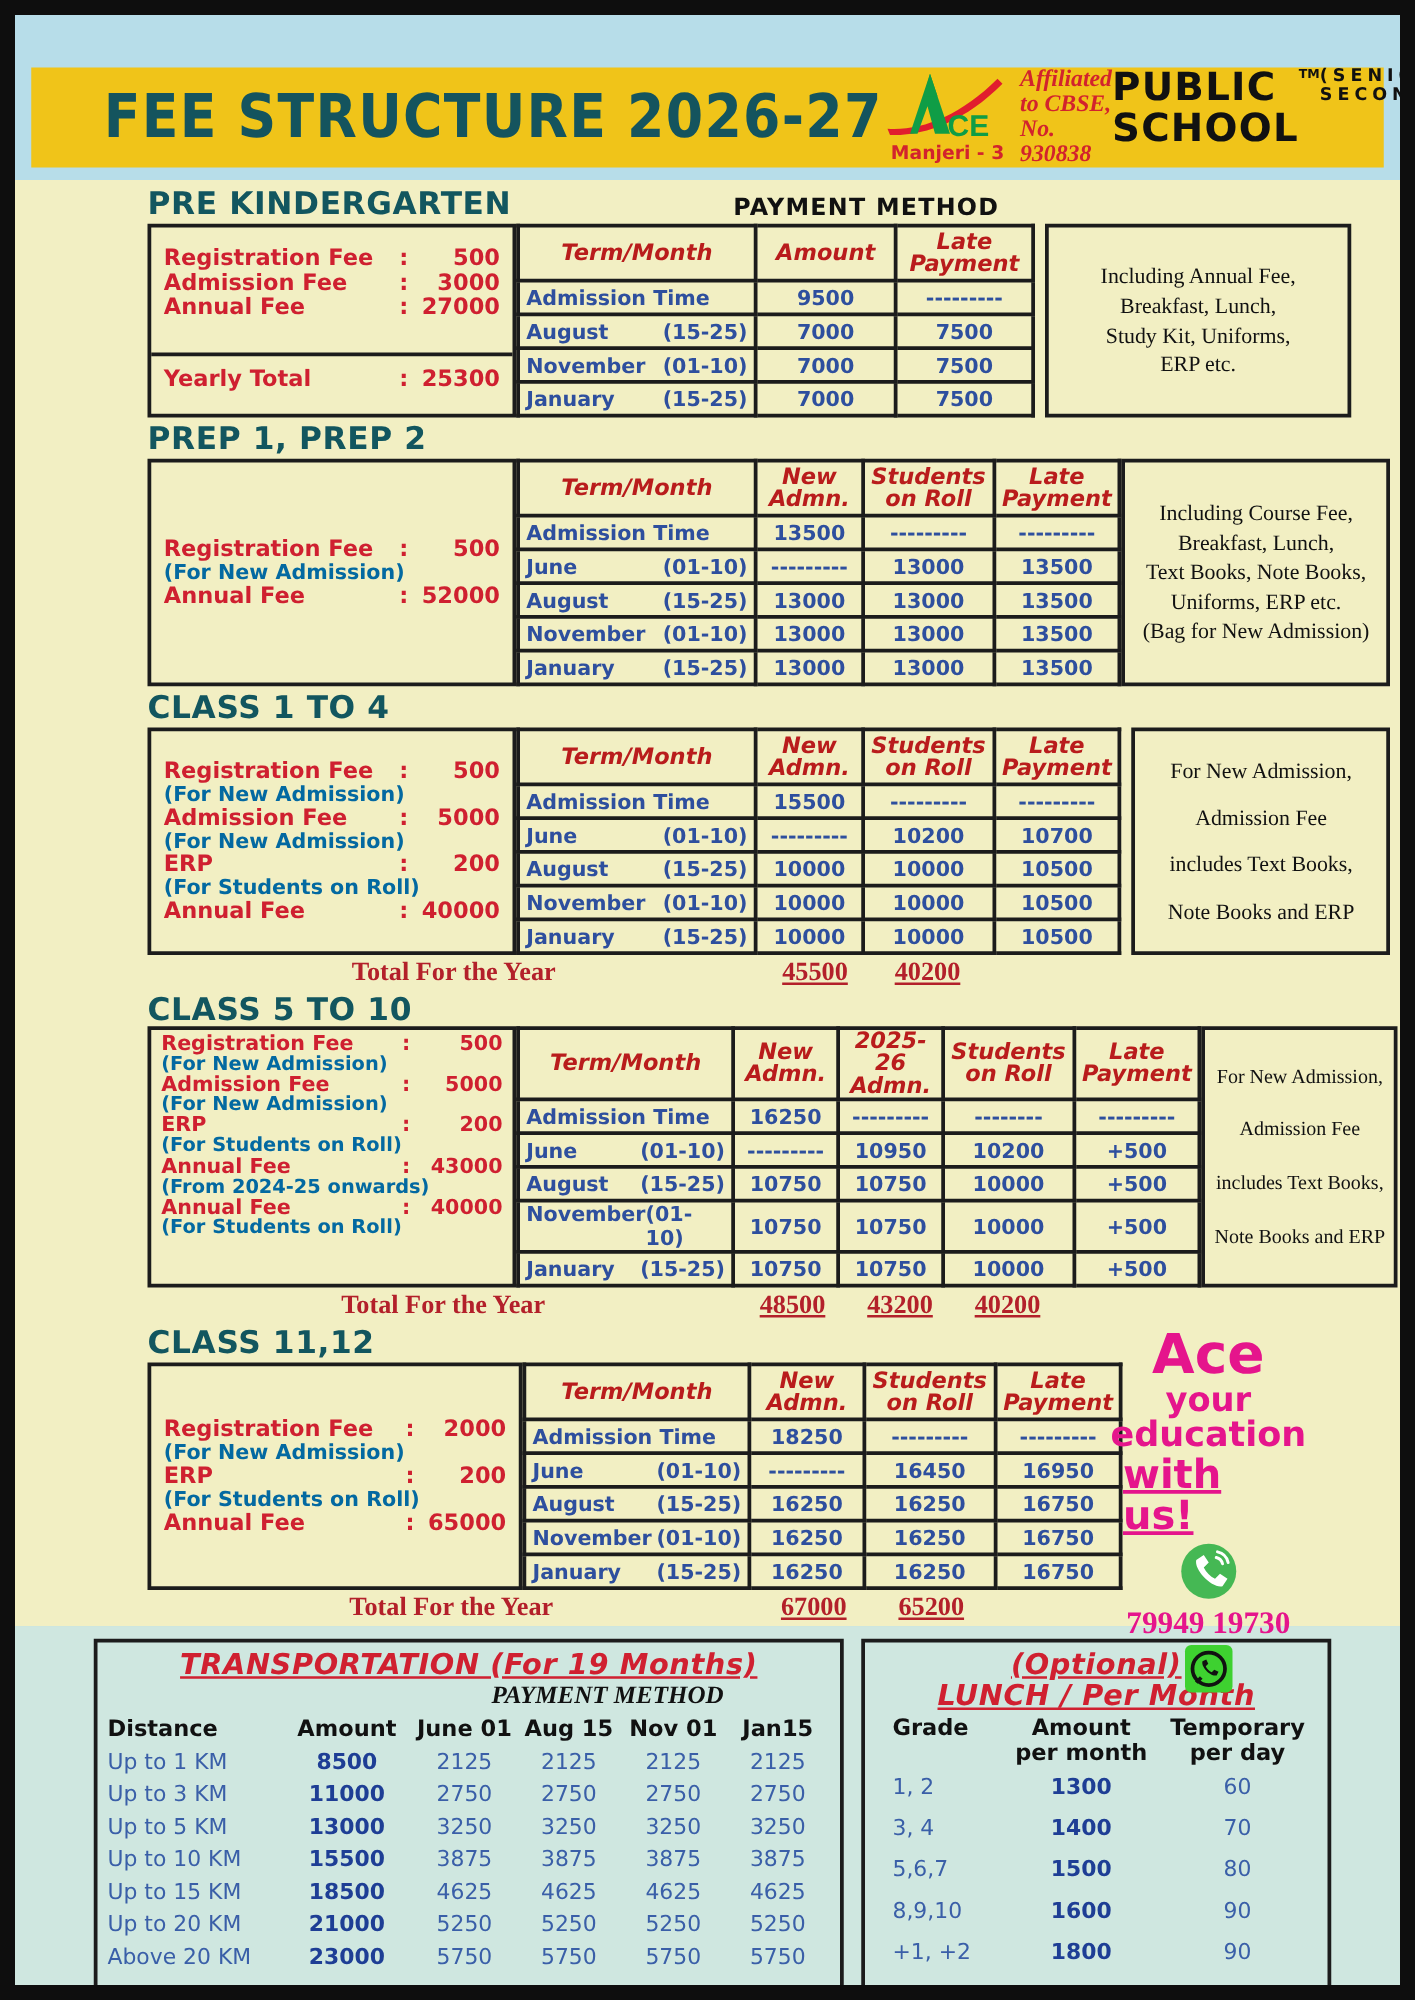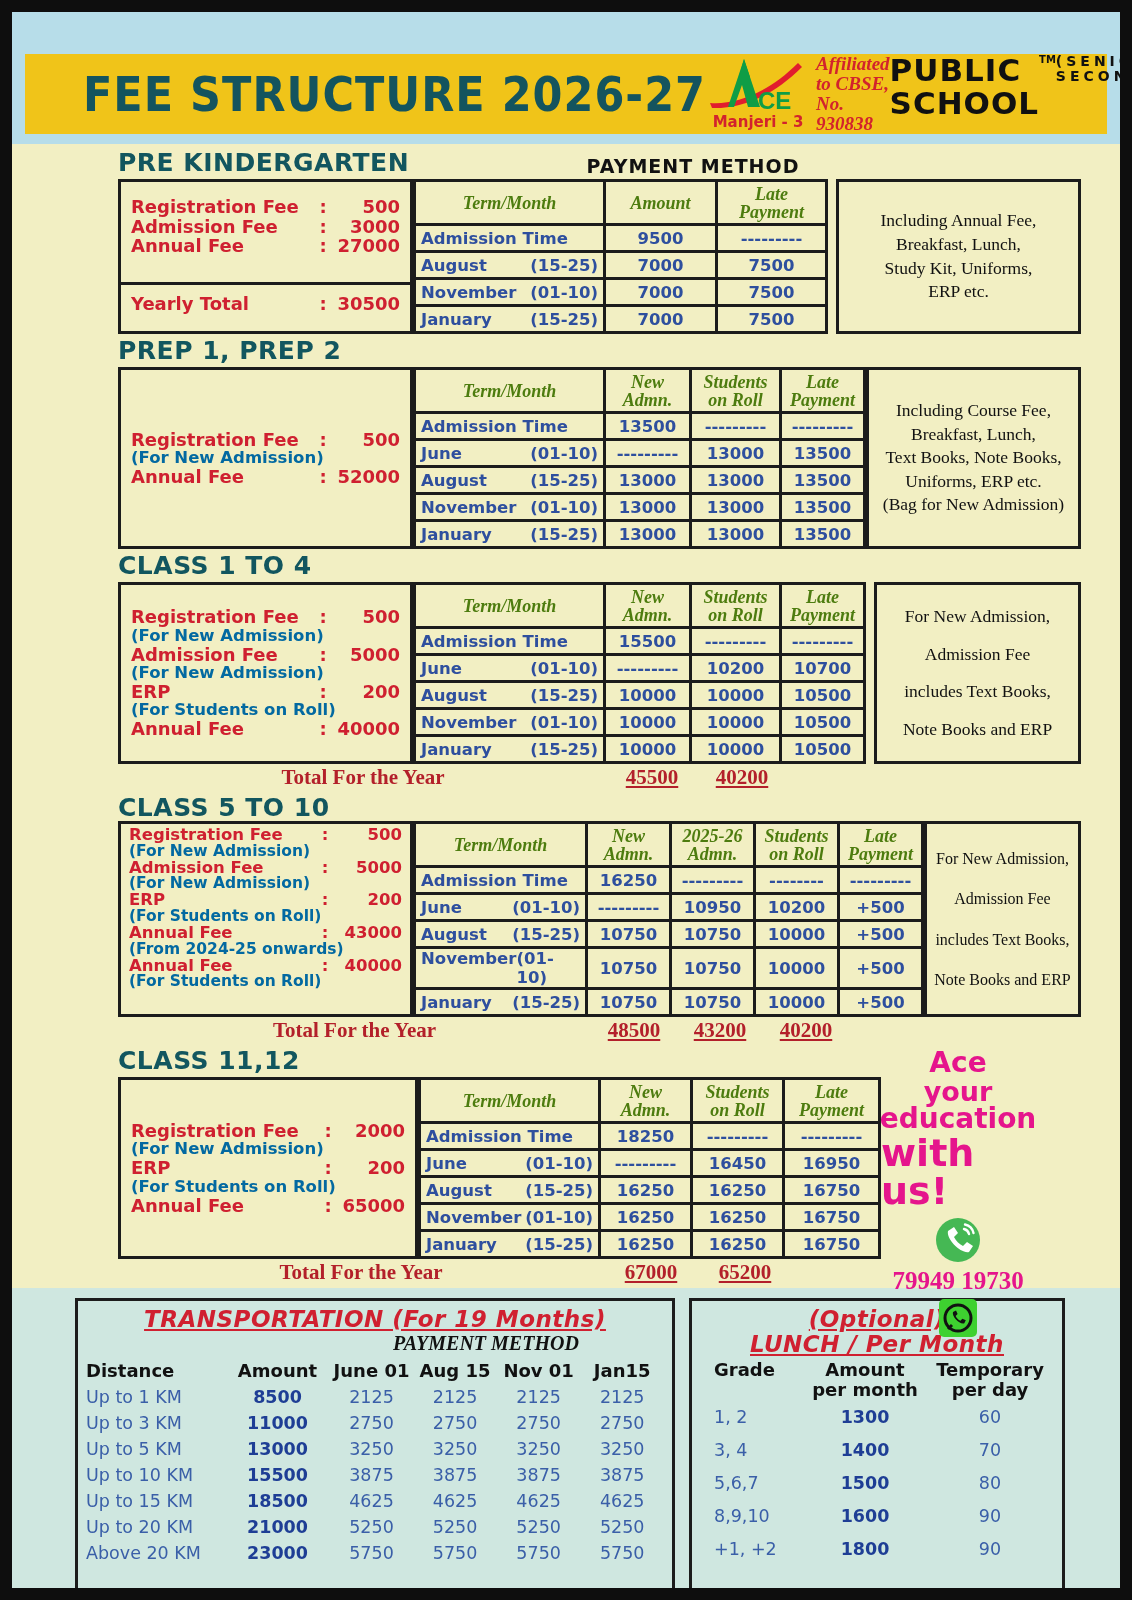--- a/index.html
+++ b/index.html
@@ -48,45 +48,45 @@
   .fee-note { color:#0369a1; font-weight:800; font-size:16.5px; }
   .fee-note:empty { display:none; }
   .fee-total-wrap { border-top:3px solid #1c1c1c; margin:4px -10px 0; padding:8px 10px 2px; }
   .compact { padding:3px 8px; justify-content:space-between; }
   .compact .fee-label,.compact .fee-colon,.compact .fee-value { font-size:16.5px; }
   .compact .fee-note { font-size:15.5px; }
   .compact .fee-item { line-height:1.02; }
 
   table.pay-table { border-collapse:collapse; table-layout:fixed; flex:none; }
   .pay-table th, .pay-table td { border:3px solid #1c1c1c; padding:0 5px; }
-  .pay-table th { font-style:italic; font-weight:800; color:#4d7c0f; font-size:18px; height:44px; text-align:center; line-height:1.0;font-family:Liberation Serif, serif; }
+  .pay-table th { font-style:italic; font-weight:800; color:#b91c1c; font-size:18px; height:44px; text-align:center; line-height:1.0; }
   .th2 span { display:block; }
   .pay-table td { height:27px; color:#2e4f9e; font-weight:800; font-size:16.5px; }
   td.term { text-align:left; }
   .term-wrap { display:flex; justify-content:space-between; align-items:baseline; }
   td.num { text-align:center; letter-spacing:0; }
 
   .note-box {
     border:3px solid #1c1c1c; display:flex; flex-direction:column; justify-content:center;
     text-align:center; font-family:"Liberation Serif",serif; font-size:17.5px; color:#111;
     line-height:1.35; flex:none; padding:4px 2px;
   }
   .note-roomy { justify-content:space-evenly; line-height:1.2; }
 
   .totals-row { display:flex; align-items:center; height:27px; font-family:"Liberation Serif",serif; font-weight:700; color:#b3202a; }
   .totals-spacer { text-align:center; font-size:21px; }
   .totals-num { font-size:21px; text-align:center; text-decoration:underline; }
 
   
   .promo { position:relative; flex:1; }
   .promo-inner { position:absolute; top:-28px; left:0; right:0; display:flex; flex-direction:column; align-items:center; color:#e5158c; font-weight:800; line-height:1.02; }
-  .promo-l1 { font-size:28px; }
+  .promo-l1 { font-size:44px; }
   .promo-l2 { font-size:27px; }
   .promo-l3 { font-size:28px; }
-  .promo-l4 { font-size:38px; margin-bottom:6px; }
+  .promo-l4 { font-size:32px; margin-bottom:6px;text-decoration:underline; }
   .phone-number { font-family:"Liberation Serif",serif; font-weight:700; font-size:25px; color:#e5158c; margin:2px 0 4px; white-space:nowrap; }
 
   
   .bottom-band { background:#cfe7e0; padding:10px 55px 0 63px; display:flex; gap:14px; flex:none; height:355px; }
   .trans-box { width:600px; border:3px solid #1c1c1c; padding:6px 8px 0; }
   .lunch-box { width:376px; border:3px solid #1c1c1c; padding:6px 8px 0; }
   .red-title { text-align:center; color:#d02030; font-weight:800; font-style:italic; font-size:23px; text-decoration:underline; letter-spacing:0.5px; line-height:1.1; }
   .pm-serif { font-family:"Liberation Serif",serif; font-style:italic; font-weight:700; color:#111; font-size:20px; text-align:center; width:340px; margin-left:230px; }
   .t-row { display:flex; align-items:flex-end; height:26px; }
   .t-h { font-weight:800; color:#111; font-size:18px; }
@@ -174,21 +174,21 @@
                     <span class="fee-colon">:</span>
                     <span class="fee-value">27000</span>
                   </div>
 
                 </div>
               </div>
             <div class="fee-total-wrap">
               <div class="fee-main">
                 <span class="fee-label">Yearly Total</span>
                 <span class="fee-colon">:</span>
-                <span class="fee-value">30500</span>
+                <span class="fee-value">25300</span>
               </div>
             </div>
           </div>
           <table class="pay-table">
             <thead>
               <tr>
                 <th style="width:190px">Term/Month</th>
                 <th style="width:112px">
                     <div class="th2">
                       <span>Amount</span>

